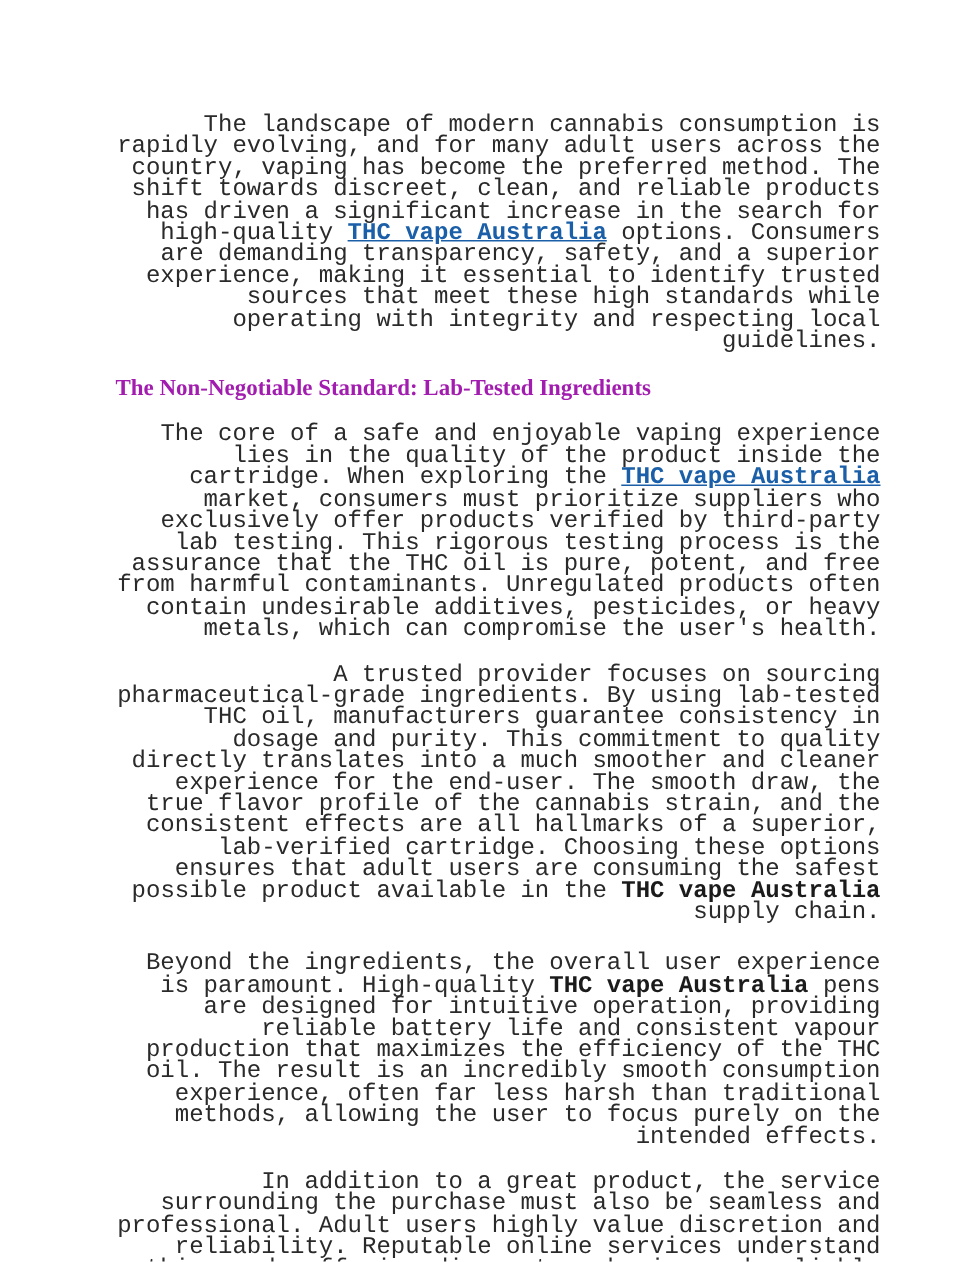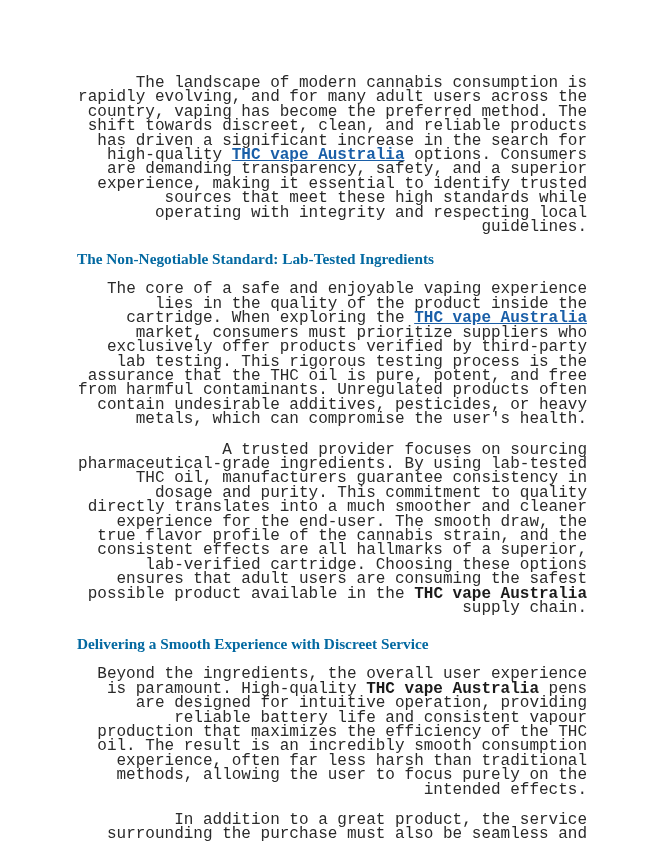--- a/index.html
+++ b/index.html
@@ -29,21 +29,21 @@
       margin: 0 0 16px 0;
       color: #1b1b1b;
       letter-spacing: 0.1px;
     }
     h2 {
       font-family: "Liberation Serif", serif;
       font-weight: bold;
       font-size: 15.3px;
       line-height: 18px;
       margin: 0 0 14px 0;
-      color: #0369a1;
+      color: #a21caf;
     }
     p {
       font-family: Liberation Mono, monospace;
       font-size: 16px;
       line-height: 14.4px;
       margin: 0 0 16px 0;
       color: #2a2a2a;
       text-align: right;
     }
     p.last-in-section {
@@ -66,21 +66,20 @@
 
 
   <p><span>The landscape of modern cannabis consumption is rapidly evolving, and for many adult users across the country, vaping has become the preferred method. The shift towards discreet, clean, and reliable products has driven a significant increase in the search for high-quality </span><a class="link" href="#">THC vape Australia</a><span> options. Consumers are demanding transparency, safety, and a superior experience, making it essential to identify trusted sources that meet these high standards while operating with integrity and respecting local guidelines.</span></p>
 
   <h2>The Non-Negotiable Standard: Lab-Tested Ingredients</h2>
 
   <p><span>The core of a safe and enjoyable vaping experience lies in the quality of the product inside the cartridge. When exploring the </span><a class="link" href="#">THC vape Australia</a><span> market, consumers must prioritize suppliers who exclusively offer products verified by third-party lab testing. This rigorous testing process is the assurance that the THC oil is pure, potent, and free from harmful contaminants. Unregulated products often contain undesirable additives, pesticides, or heavy metals, which can compromise the user's health.</span></p>
 
   <p class="last-in-section"><span>A trusted provider focuses on sourcing pharmaceutical-grade ingredients. By using lab-tested THC oil, manufacturers guarantee consistency in dosage and purity. This commitment to quality directly translates into a much smoother and cleaner experience for the end-user. The smooth draw, the true flavor profile of the cannabis strain, and the consistent effects are all hallmarks of a superior, lab-verified cartridge. Choosing these options ensures that adult users are consuming the safest possible product available in the </span><strong>THC vape Australia</strong><span> supply chain.</span></p>
 
-  <h2>Delivering a Smooth Experience with Discreet Service</h2>
 
   <p><span>Beyond the ingredients, the overall user experience is paramount. High-quality </span><strong>THC vape Australia</strong><span> pens are designed for intuitive operation, providing reliable battery life and consistent vapour production that maximizes the efficiency of the THC oil. The result is an incredibly smooth consumption experience, often far less harsh than traditional methods, allowing the user to focus purely on the intended effects.</span></p>
 
   <p class="last-in-section"><span>In addition to a great product, the service surrounding the purchase must also be seamless and professional. Adult users highly value discretion and reliability. Reputable online services understand this need, offering discreet packaging and reliable shipping that ensures the product arrives safely and privately right to your door. Furthermore, reliable customer support is a critical component. Having a responsive team available to address questions about products, usage, or delivery creates a trust-based relationship, making the entire process of sourcing </span><strong>THC vape Australia</strong><span> products hassle-free and dependable.</span></p>
 
   <h2>Prioritizing Safety and Experience for Adult Users</h2>
 
 </div>
 
 </body></html>

